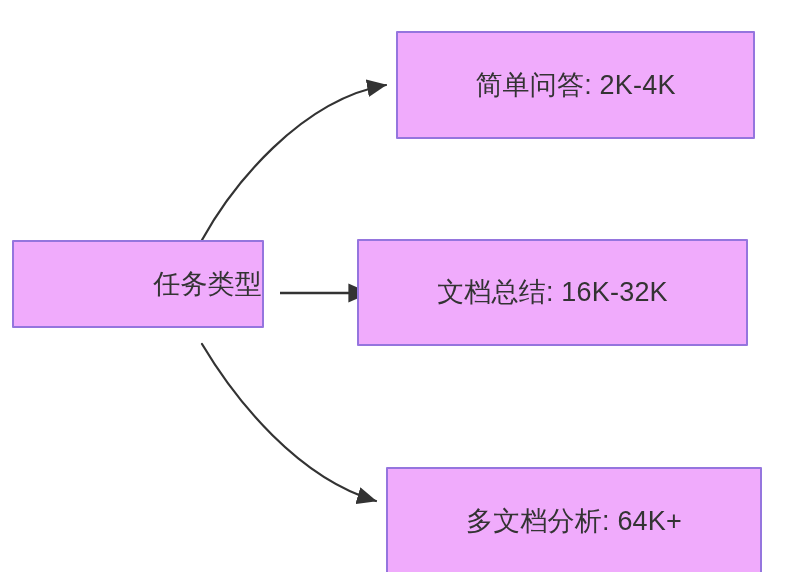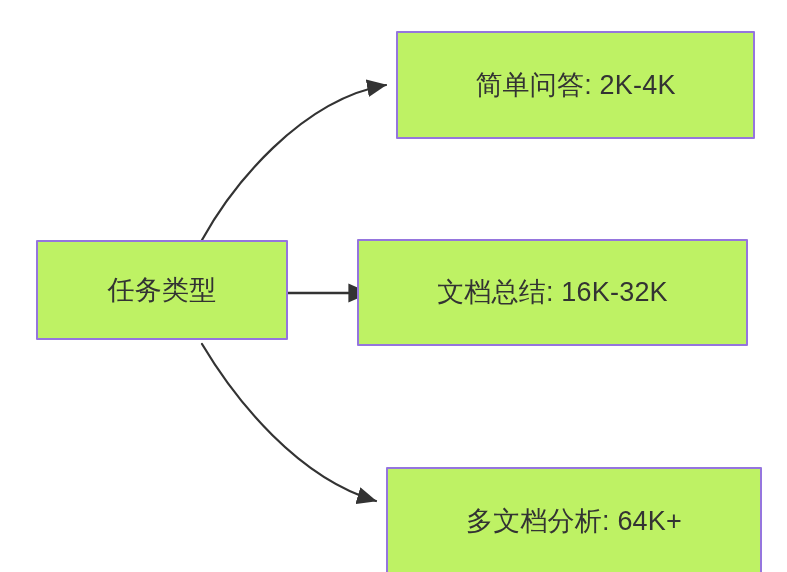--- a/index.html
+++ b/index.html
@@ -22,42 +22,43 @@
     position: absolute;
     left: 0;
     top: 0;
     width: 787px;
     height: 572px;
     pointer-events: none;
   }
   .node {
     position: absolute;
     box-sizing: border-box;
-    background: #bef264;
+    background: #f0abfc;
     border: 2px solid #9575de;
     border-radius: 1px;
     display: flex;
     align-items: center;
     justify-content: center;
     text-align: center;
   }
   .node-label {
     color: #333333;
     font-size: 27px;
     line-height: 1.2;
     letter-spacing: 0.2px;
     white-space: nowrap;
     font-family: "Liberation Sans", "DejaVu Sans", sans-serif;
   }
   
   #node-source {
-    left: 36px;
+    left: 12px;
     top: 240px;
     width: 252px;
-    height: 100px;
+    height: 88px;
+    justify-content: flex-end;
   }
   #node-simple-qa {
     left: 396px;
     top: 31px;
     width: 359px;
     height: 108px;
   }
   #node-doc-summary {
     left: 357px;
     top: 239px;

